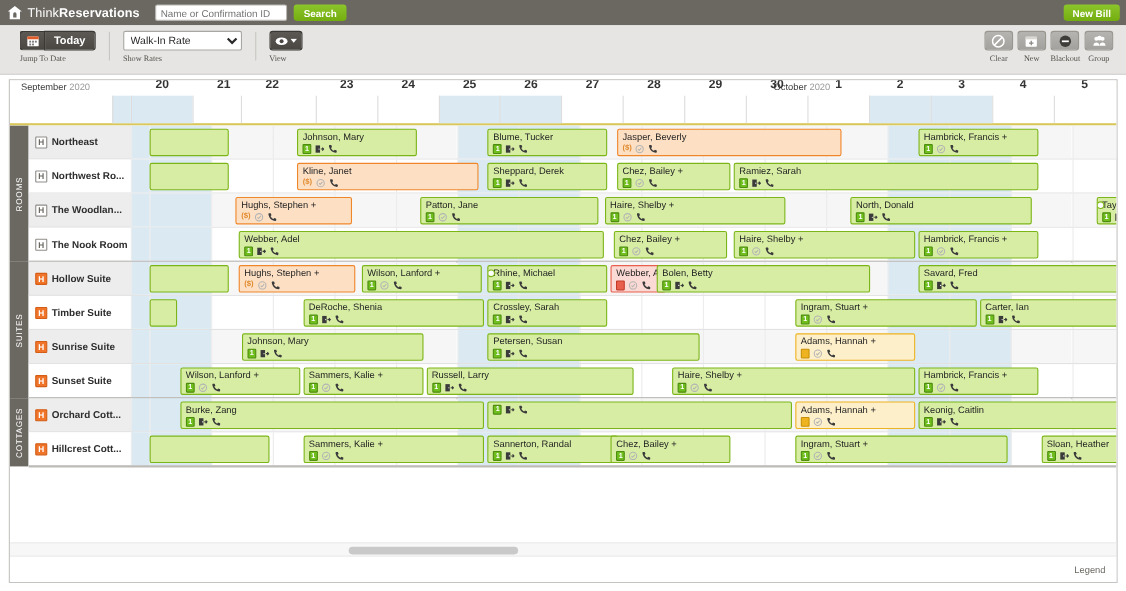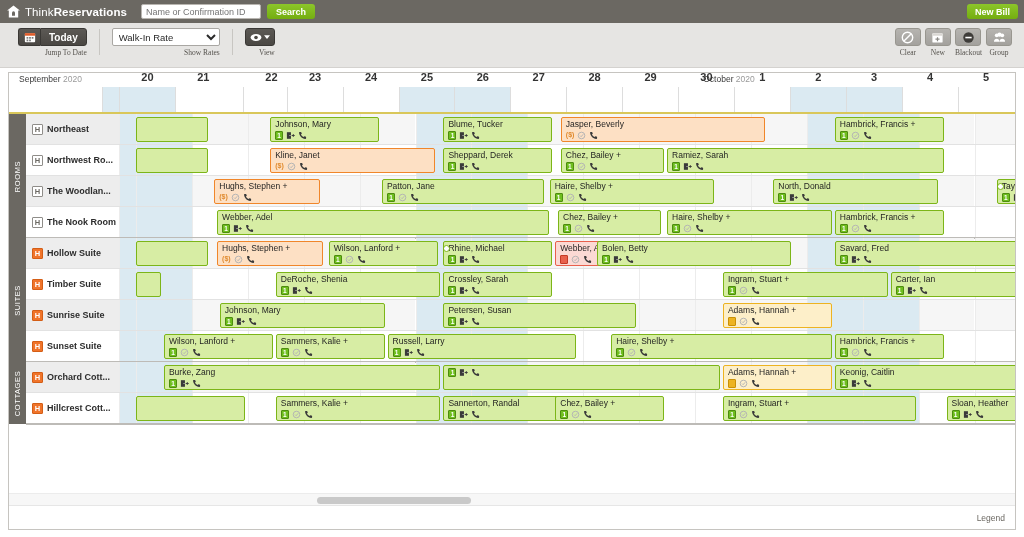--- a/index.html
+++ b/index.html
@@ -80,21 +80,21 @@
     position: relative;
     border-bottom: 1px solid #d4d2cf;
   }
   .tb-left {
     position: absolute;
     left: 18px; top: 5px;
     display: flex;
     align-items: flex-start;
     gap: 0;
   }
-  .tb-group { display: flex; flex-direction: column; align-items: flex-end; }
+  .tb-group { display: flex; flex-direction: column; align-items: flex-start; }
   .tb-caption {
     font-size: 7.5px;
     color: #55524d;
     margin-top: 2px;
     white-space: nowrap;
     font-family: Liberation Serif, serif;
   }
   .btn-dark {
     background: linear-gradient(#5c5955, #4a4743);
     border: 1px solid #3a3835;
@@ -451,21 +451,21 @@
       </div>
     <div class="day-strip" id="day-strip">
         <div class="day-col weekend" style="left: 110px; width: 55.9px;">
           <div class="day-num">20</div>
           <div class="day-dow">SUN</div>
         </div>
         <div class="day-col" style="left: 165.9px; width: 55.9px;">
           <div class="day-num">21</div>
           <div class="day-dow">MON</div>
         </div>
-        <div class="day-col" style="left: 234px; width: 55.9px;">
+        <div class="day-col" style="left: 210px; width: 55.9px;">
           <div class="day-num">22</div>
           <div class="day-dow">TUE</div>
         </div>
         <div class="day-col" style="left: 277.7px; width: 55.9px;">
           <div class="day-num">23</div>
           <div class="day-dow">WED</div>
         </div>
         <div class="day-col" style="left: 333.6px; width: 55.9px;">
           <div class="day-num">24</div>
           <div class="day-dow">THU</div>

